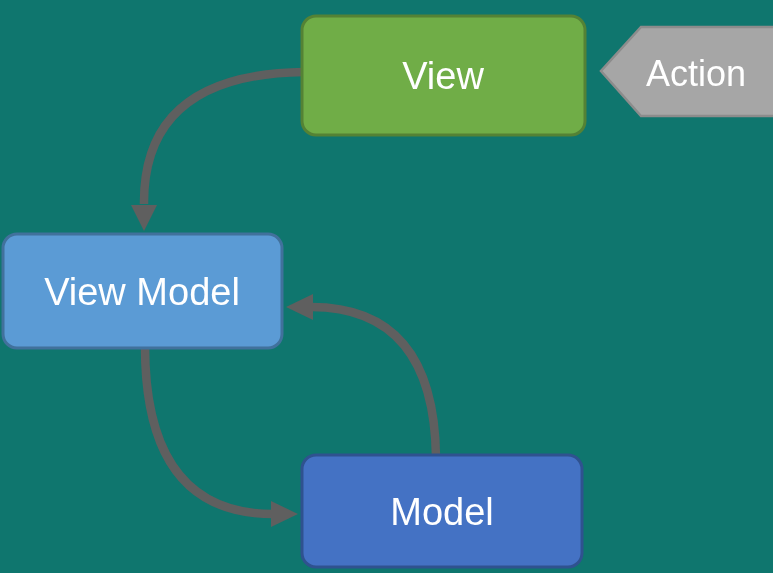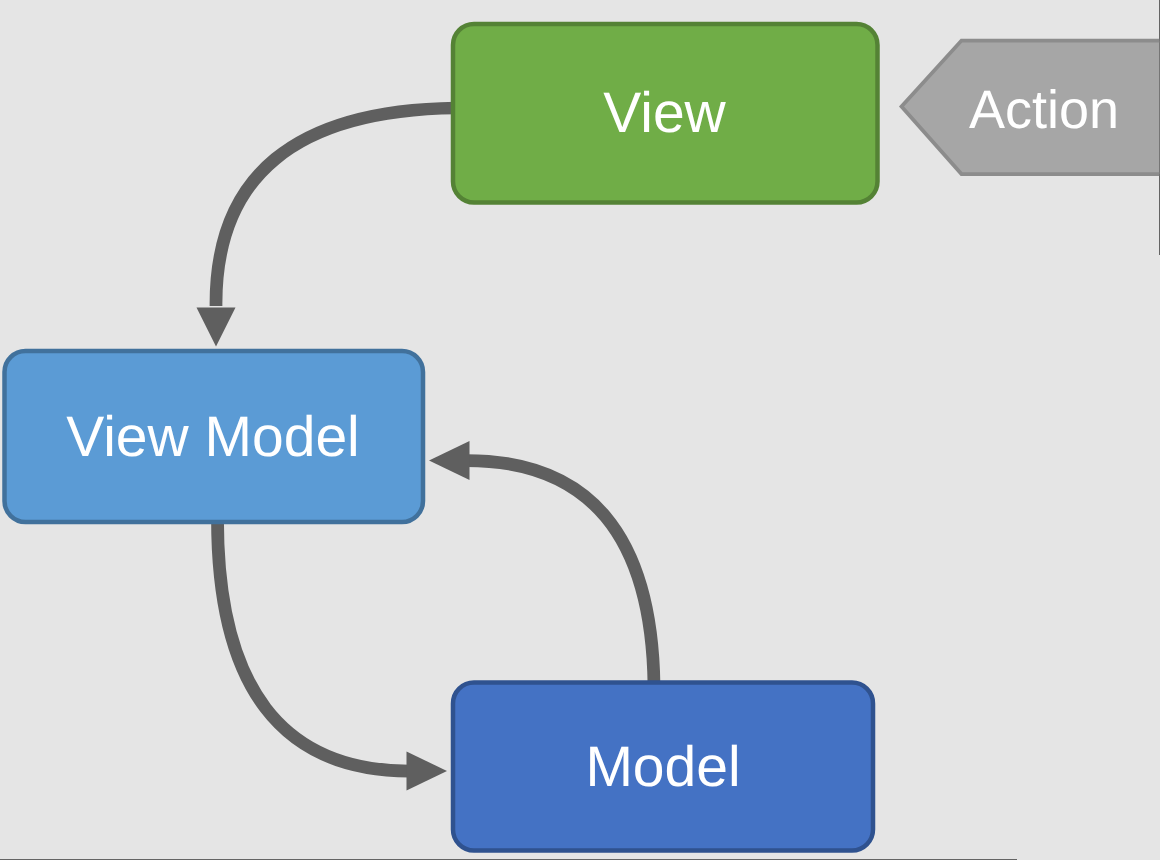--- a/index.html
+++ b/index.html
@@ -4,21 +4,21 @@
 <style>
   html, body {
     margin: 0;
     padding: 0;
     background: #000000;
   }
   .stage {
     position: relative;
     width: 773px;
     height: 573px;
-    background: #e5e5e5;
+    background: #0f766e;
     overflow: hidden;
     font-family: "Liberation Sans", sans-serif;
   }
   svg { display: block; }
   .node-label {
     font-family: "Liberation Sans", sans-serif;
     font-size: 38px;
     font-weight: 400;
   }
   .action-label {

